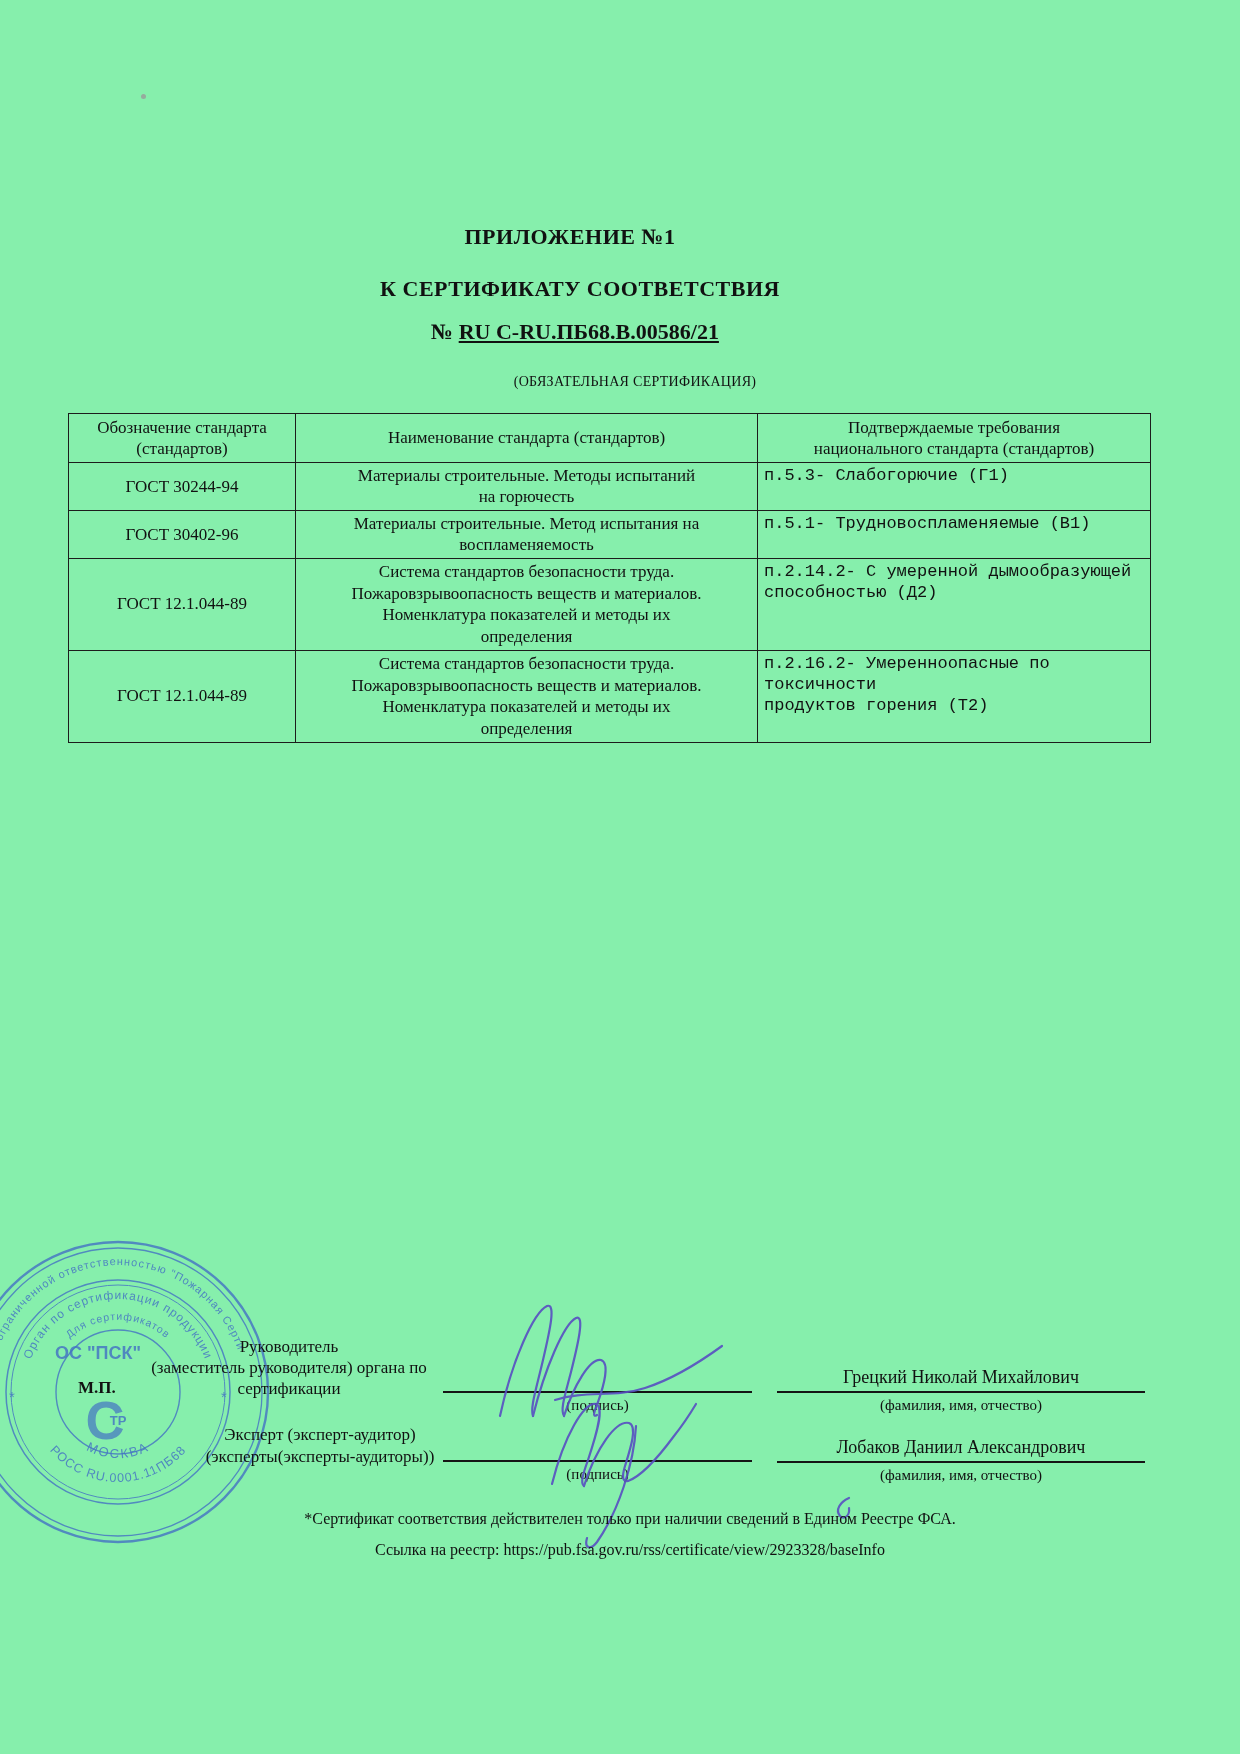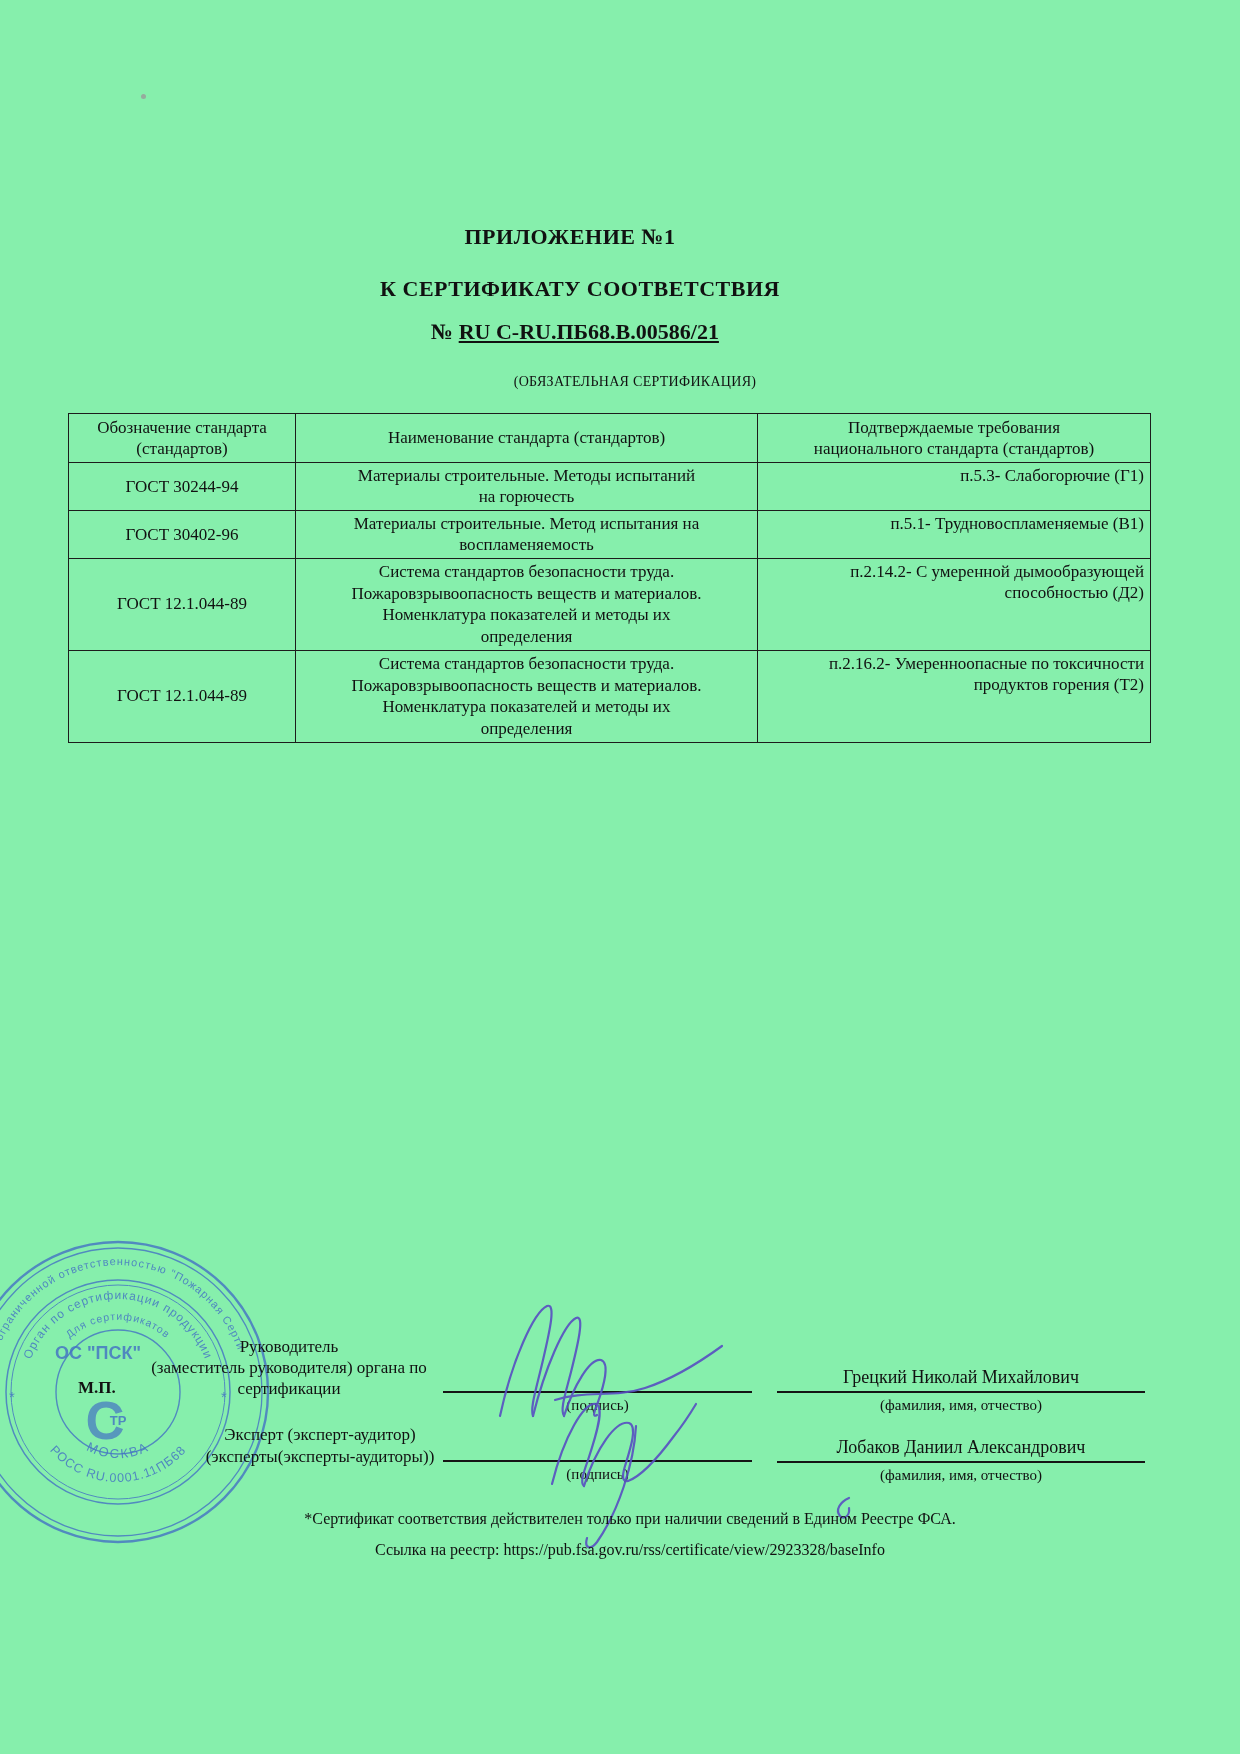--- a/index.html
+++ b/index.html
@@ -21,21 +21,21 @@
     font-size:17px;line-height:1.26;
   }
   table.cert td,table.cert th{
     border:1.5px solid #1c1c1c;padding:2px 6px;
     font-weight:normal;white-space:pre-line;overflow:hidden;
   }
   col.c1{width:227px;} col.c2{width:462px;} col.c3{width:393px;}
   tr.hdr{height:49px;}
   tr.r1{height:46px;} tr.r2{height:45px;} tr.r3{height:92px;} tr.r4{height:92px;}
   td.mid{text-align:center;vertical-align:middle;}
-  td.req{text-align:right;vertical-align:top;padding-left:9px;padding-top:3px;}
+  td.req{text-align:left;vertical-align:top;padding-left:9px;padding-top:3px;font-family:Liberation Mono, monospace;}
   th.hd{text-align:center;vertical-align:middle;}
   .mp{top:1378px;left:78px;font-size:17px;font-weight:bold;}
   .role-head{top:1336px;left:128px;width:322px;font-size:17px;line-height:21px;white-space:pre-line;}
   .role-expert{top:1424px;left:150px;width:340px;font-size:17px;line-height:22px;white-space:pre-line;}
   .sigline{border-bottom:2px solid #151515;height:0;}
   .line-s1{top:1391px;left:443px;width:309px;}
   .line-s2{top:1460px;left:443px;width:309px;}
   .line-n1{top:1391px;left:777px;width:368px;}
   .line-n2{top:1461px;left:777px;width:368px;}
   .cap{font-size:15px;}

